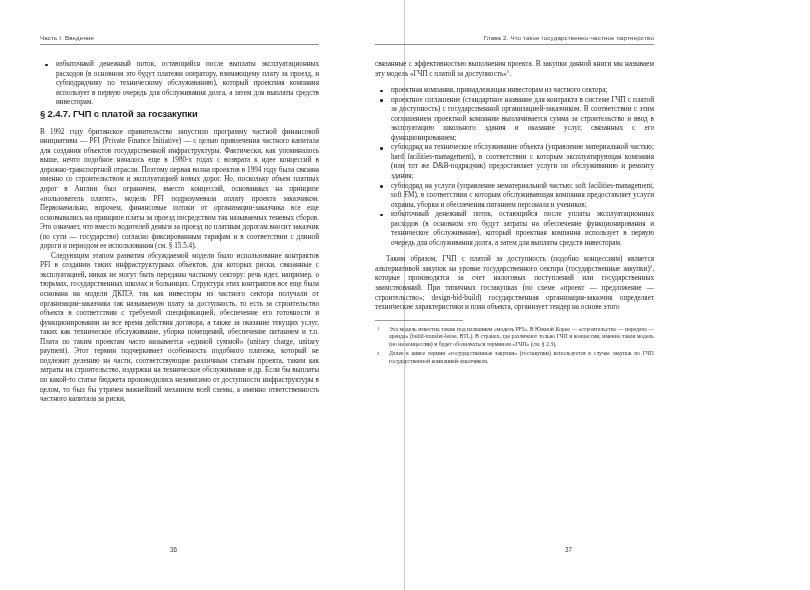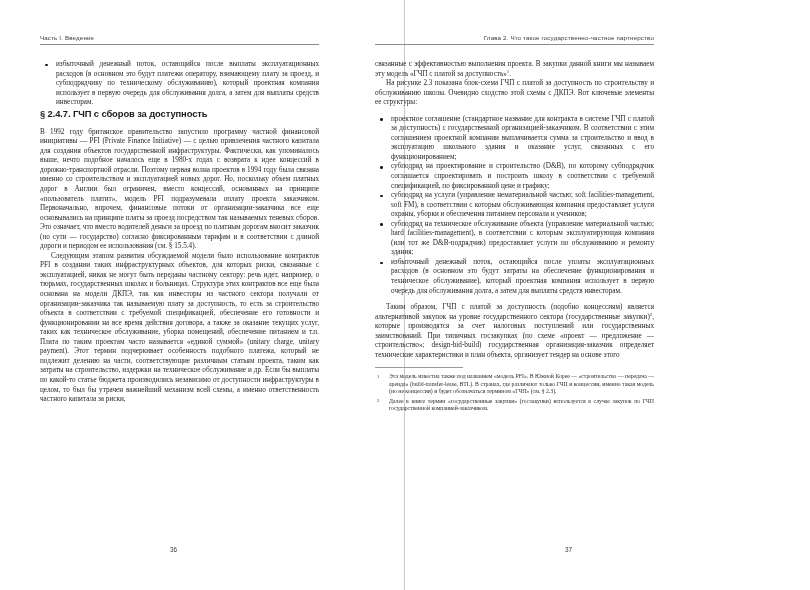--- a/index.html
+++ b/index.html
@@ -170,45 +170,44 @@
 
   <div class="page page-left">
 
     <div class="running-head left">Часть I.  Введение</div>
     <div class="head-rule"></div>
 
     <ul class="bullets list-block-left">
       <li>избыточный денежный поток, остающийся после выплаты эксплуатационных расходов (в основном это будут платежи оператору, взимающему плату за проезд, и субподрядчику по техническому обслуживанию), который проектная компания использует в первую очередь для обслуживания долга, а затем для выплаты средств инвесторам.</li>
     </ul>
 
-    <div class="section-heading">§ 2.4.7. ГЧП с сборов за доступность</div>
+    <div class="section-heading">§ 2.4.7. ГЧП с платой за госзакупки</div>
 
     <p class="body-text">В 1992 году британское правительство запустило программу частной финансовой инициативы — PFI (Private Finance Initiative) — с целью привлечения частного капитала для создания объектов государственной инфраструктуры. Фактически, как упоминалось выше, нечто подобное началось еще в 1980-х годах с возврата к идее концессий в дорожно-транспортной отрасли. Поэтому первая волна проектов в 1994 году была связана именно со строительством и эксплуатацией новых дорог. Но, поскольку объем платных дорог в Англии был ограничен, вместо концессий, основанных на принципе «пользователь платит», модель PFI подразумевала оплату проекта заказчиком. Первоначально, впрочем, финансовые потоки от организации-заказчика все еще основывались на принципе платы за проезд посредством так называемых теневых сборов. Это означает, что вместо водителей деньги за проезд по платным дорогам вносит заказчик (по сути — государство) согласно фиксированным тарифам и в соответствии с длиной дороги и периодом ее использования (см. § 15.5.4).</p>
 
     <p class="body-text indent">Следующим этапом развития обсуждаемой модели было использование контрактов PFI в создании таких инфраструктурных объектов, для которых риски, связанные с эксплуатацией, никак не могут быть переданы частному сектору: речь идет, например, о тюрьмах, государственных школах и больницах. Структура этих контрактов все еще была основана на модели ДКПЭ, так как инвесторы из частного сектора получали от организации-заказчика так называемую плату за доступность, то есть за строительство объекта в соответствии с требуемой спецификацией, обеспечение его готовности и функционировании на все время действия договора, а также за оказание текущих услуг, таких как техническое обслуживание, уборка помещений, обеспечение питанием и т.п. Плата по таким проектам часто называется «единой суммой» (unitary charge, unitary payment). Этот термин подчеркивает особенность подобного платежа, который не подлежит делению на части, соответствующие различным статьям проекта, таким как затраты на строительство, издержки на техническое обслуживание и др. Если бы выплаты по какой-то статье бюджета производились независимо от доступности инфраструктуры в целом, то был бы утрачен важнейший механизм всей схемы, а именно ответственность частного капитала за риски,</p>
 
     <div class="folio">36</div>
   </div>
 
   <div class="page page-right">
 
     <div class="running-head right">Глава 2.  Что такое государственно-частное партнерство</div>
     <div class="head-rule"></div>
 
     <p class="body-text"><span>связанные с эффективностью выполнения проекта. В закупки данной книги мы называем эту модель «ГЧП с платой за доступность»</span><sup class="fn-ref">1</sup>.</p>
 
-    <p class="body-text indent">На рисунке 2.3 показана блок-схема ГЧП с платой за доступность по строительству и обслуживанию школы. Очевидно сходство этой схемы с ДКПЭ. Вот ключевые элементы ее структуры:</p>
 
     <div class="spacer-sm"></div>
 
     <ul class="bullets list-block-right">
+      <li>проектная компания, принадлежащая инвесторам из частного сектора;</li>
       <li>проектное соглашение (стандартное название для контракта в системе ГЧП с платой за доступность) с государственной организацией-заказчиком. В соответствии с этим соглашением проектной компании выплачивается сумма за строительство и ввод в эксплуатацию школьного здания и оказание услуг, связанных с его функционированием;</li>
-      <li>субподряд на проектирование и строительство (D&amp;B), по которому субподрядчик соглашается спроектировать и построить школу в соответствии с требуемой спецификацией, по фиксированной цене и графику;</li>
+      <li>субподряд на техническое обслуживание объекта (управление материальной частью; hard facilities-management), в соответствии с которым эксплуатирующая компания (или тот же D&amp;B-подрядчик) предоставляет услуги по обслуживанию и ремонту здания;</li>
       <li>субподряд на услуги (управление нематериальной частью; soft facilities-management, soft FM), в соответствии с которым обслуживающая компания предоставляет услуги охраны, уборки и обеспечения питанием персонала и учеников;</li>
-      <li>субподряд на техническое обслуживание объекта (управление материальной частью; hard facilities-management), в соответствии с которым эксплуатирующая компания (или тот же D&amp;B-подрядчик) предоставляет услуги по обслуживанию и ремонту здания;</li>
       <li>избыточный денежный поток, остающийся после уплаты эксплуатационных расходов (в основном это будут затраты на обеспечение функционирования и техническое обслуживание), который проектная компания использует в первую очередь для обслуживания долга, а затем для выплаты средств инвесторам.</li>
     </ul>
 
     <div class="spacer-sm"></div>
 
     <p class="body-text indent"><span>Таким образом, ГЧП с платой за доступность (подобно концессиям) является альтернативой закупок на уровне государственного сектора (государственные закупки)</span><sup class="fn-ref">2</sup><span>, которые производятся за счет налоговых поступлений или государственных заимствований. При типичных госзакупках (по схеме «проект — предложение — строительство»; design-bid-build) государственная организация-заказчик определяет технические характеристики и план объекта, организует тендер на основе этого</span></p>
 
     <div class="footnote-rule"></div>
 
     <div class="footnotes">

